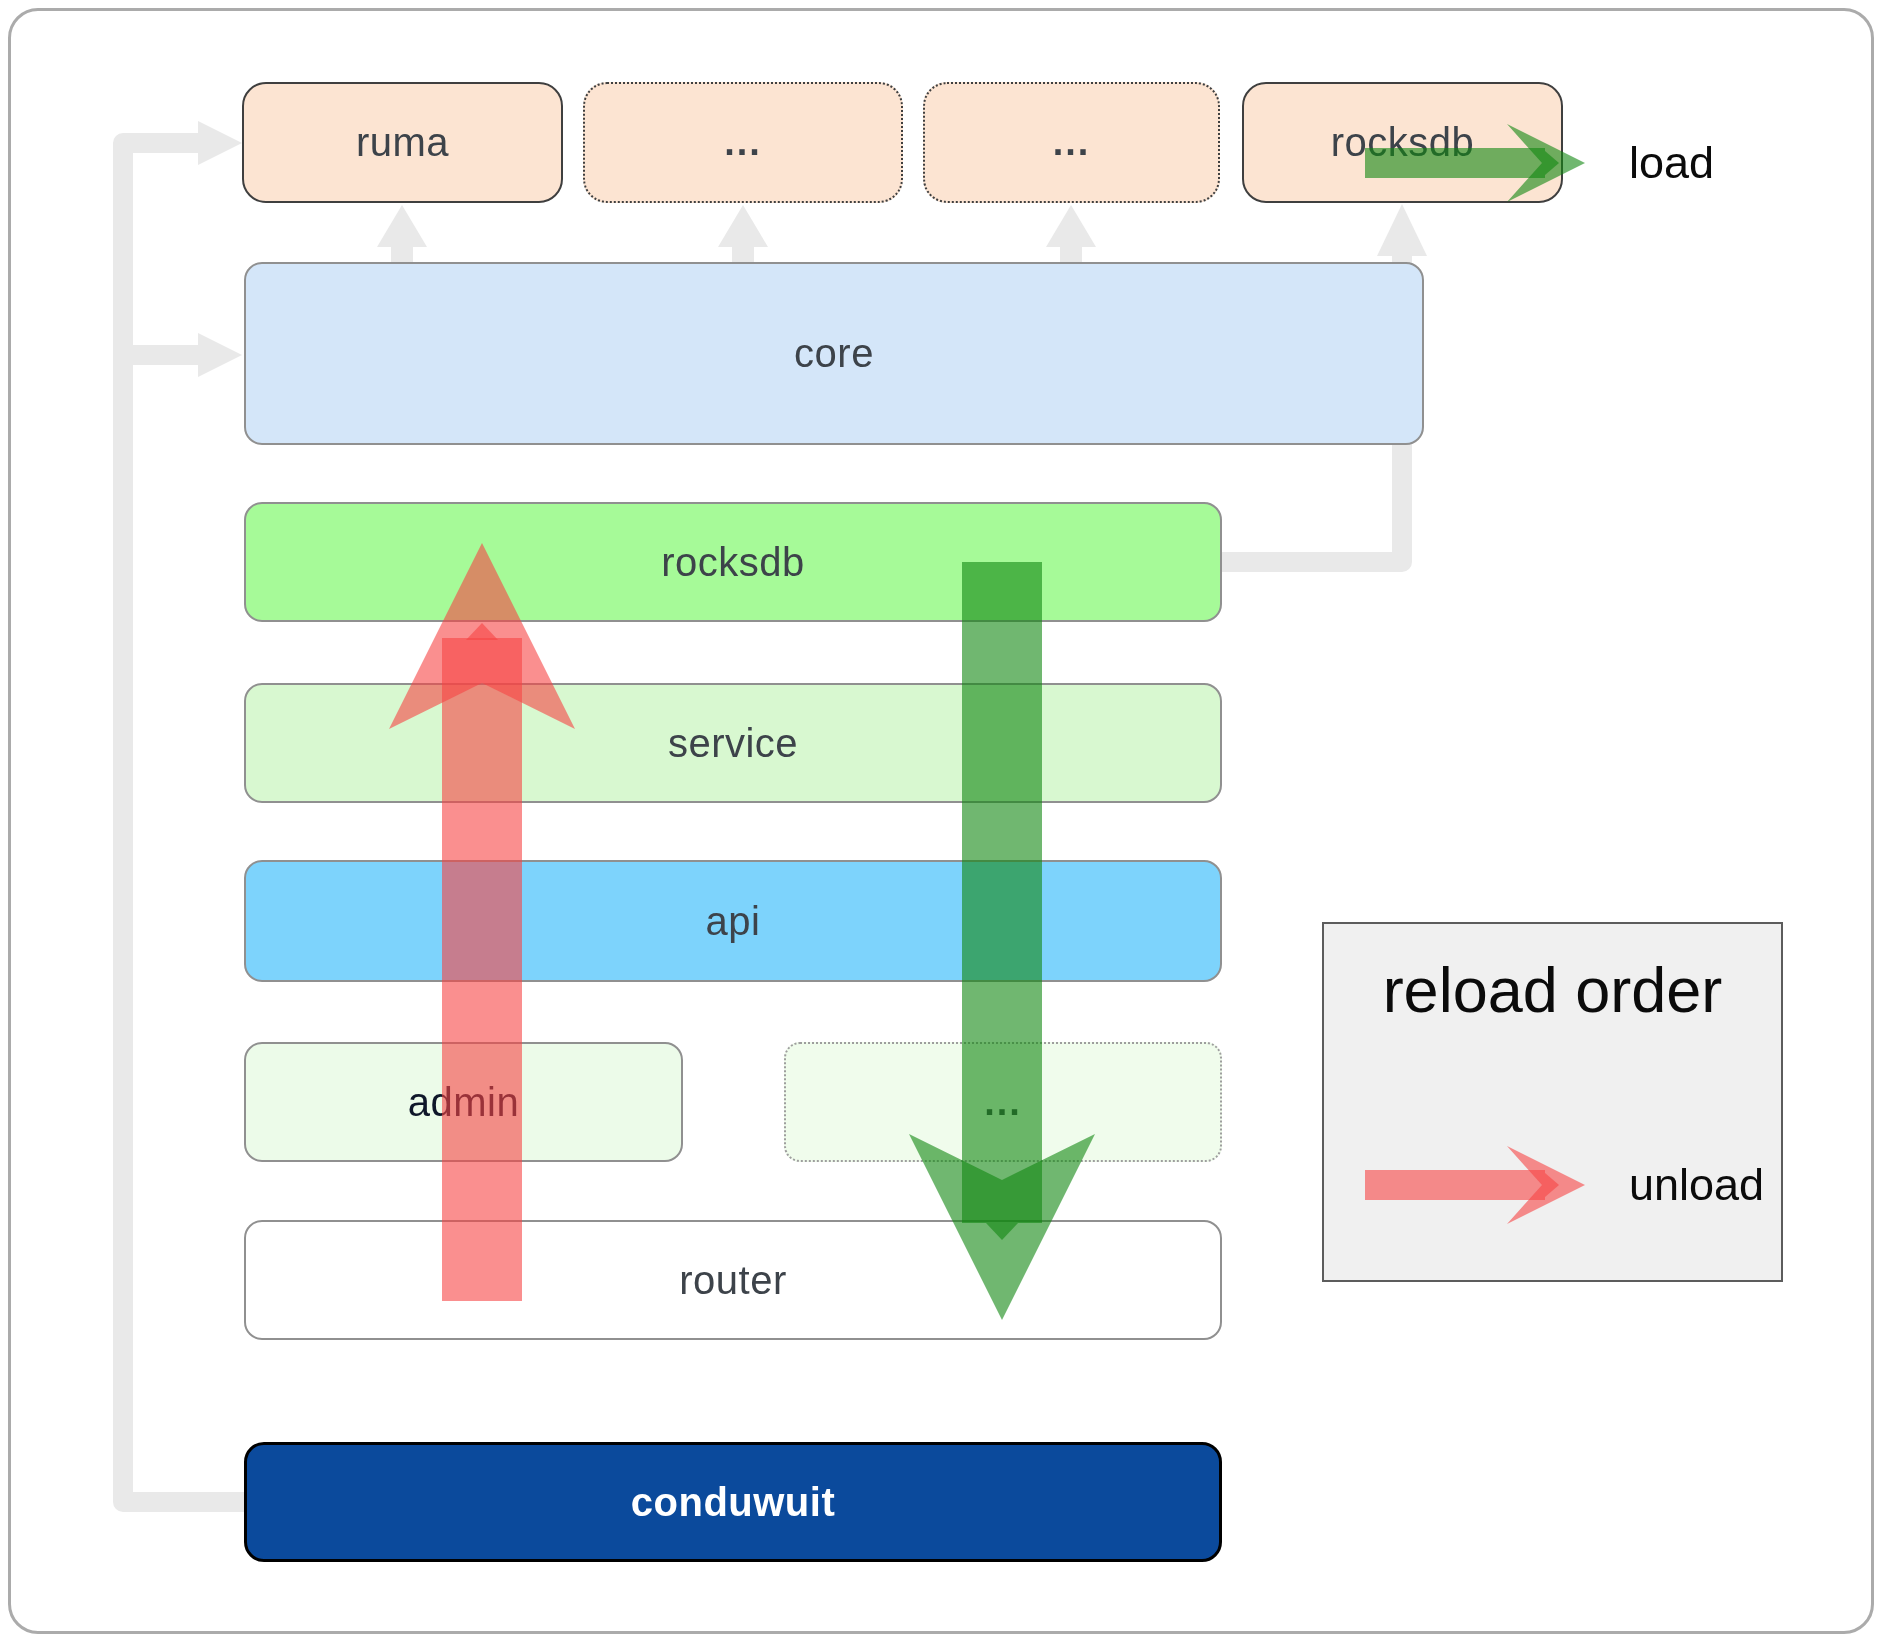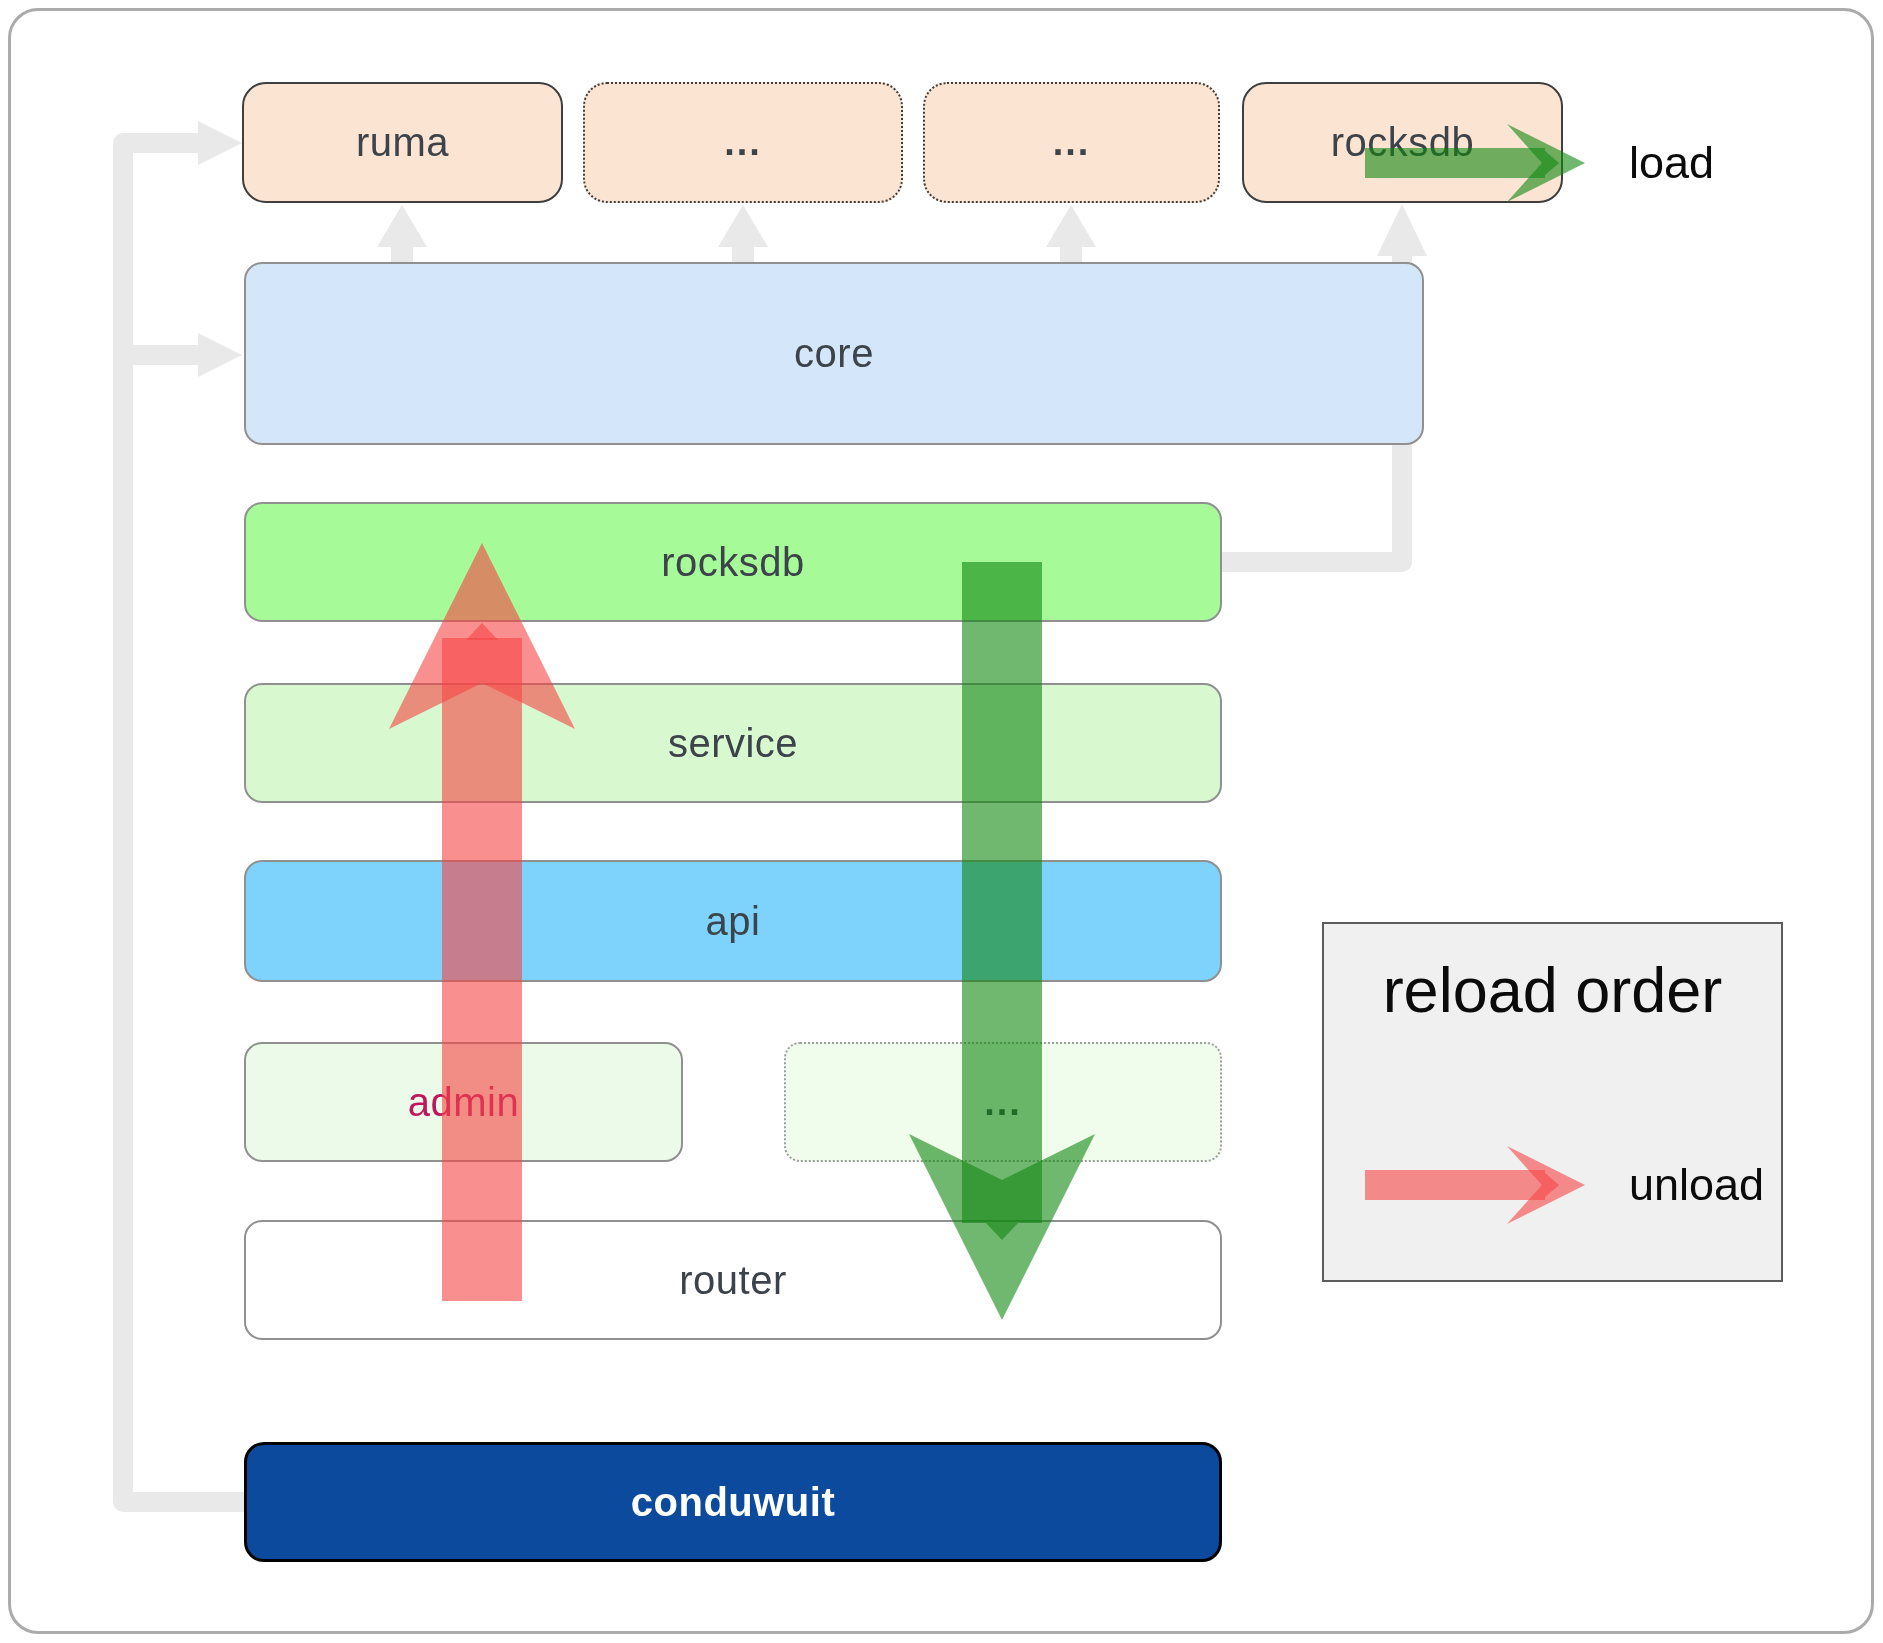--- a/index.html
+++ b/index.html
@@ -11,21 +11,21 @@
   .box{position:absolute;box-sizing:border-box;display:flex;align-items:center;justify-content:center;
        font-size:40px;color:#3d434a;background:#ffffff;border:2.5px solid #909090;border-radius:18px;
        z-index:2;letter-spacing:0.5px;}
   .box.topbox{border:2.5px solid #3f3f3f;border-radius:24px;background:#fce4d2;text-align:center;}
   .box.topbox.dotted{border-style:dotted;}
   .dots{font-weight:700;font-size:38px;letter-spacing:2px;}
   .box.core{background:#d4e6f9;}
   .box.database{background:#a6fa98;}
   .box.service{background:#d8f8d0;}
   .box.api{background:#7dd3fc;}
-  .box.admin{background:#ecfbe9;color:#be185d;}
+  .box.admin{background:#ecfbe9;color:#0f172a;}
   .box.adots{background:#f0fcec;border:2.5px dotted #9e9e9e;border-radius:16px;}
   .box.router{background:#ffffff;}
   .box.conduwuit{background:#0b4a9c;border:3px solid #000000;color:#ffffff;font-weight:700;border-radius:20px;}
   #legend{position:absolute;left:1322px;top:922px;width:461px;height:360px;background:#f0f0f0;
           border:2.5px solid #5c5c5c;box-sizing:border-box;z-index:2;}
   #legend .ltitle{position:absolute;left:0;top:30px;width:100%;text-align:center;
           font-size:63px;color:#0b0b0b;}
   .litem{position:absolute;left:0;width:100%;height:80px;}
   .litem .arr{position:absolute;left:38px;top:0;}
   .litem .llabel{position:absolute;left:305px;top:50%;transform:translateY(-50%);

